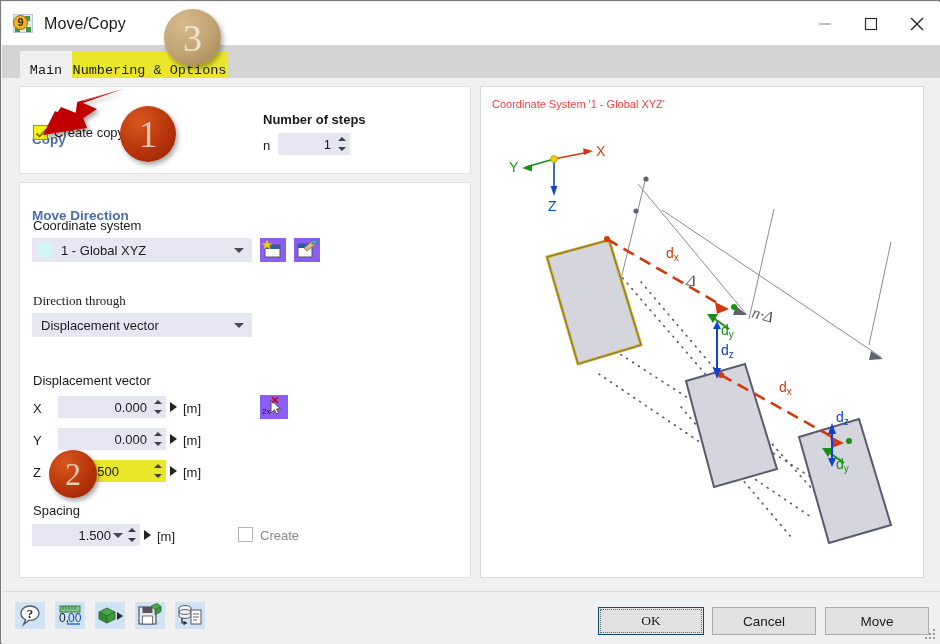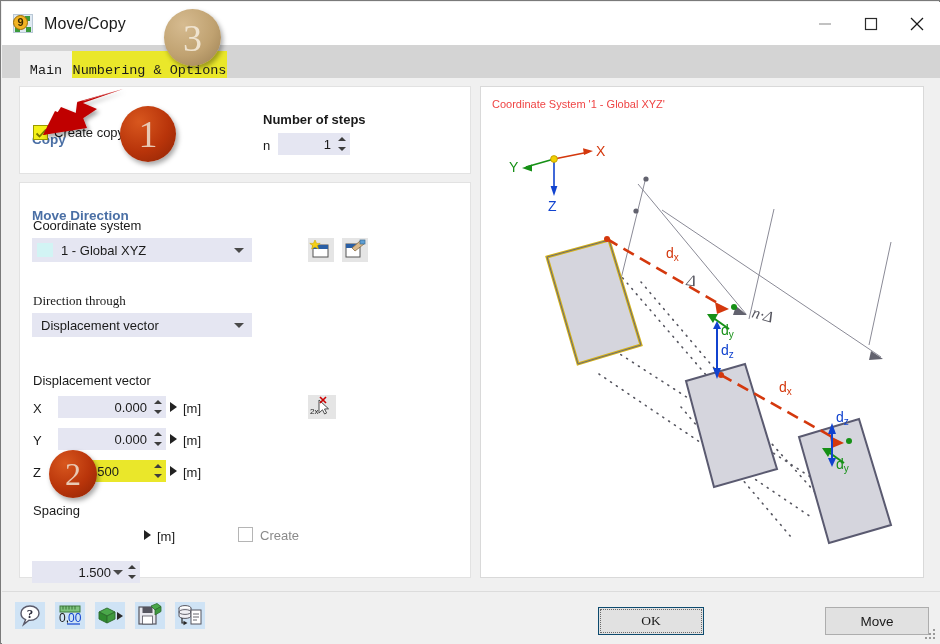--- a/index.html
+++ b/index.html
@@ -112,23 +112,22 @@
   }
   
   .combo{
     position:absolute;height:24px;background:#e5e6f2;box-sizing:border-box;
     display:flex;align-items:center;font-size:13px;color:#1a1a1a;
   }
   .combo .swatch{width:16px;height:14px;background:#d2f4f4;margin-left:5px;margin-right:8px;flex:0 0 auto;}
   .combo .ctext{flex:1;}
   
   .tbtn{
-    position:absolute;width:26px;height:24px;background:#e5e5e5;
+    position:absolute;width:26px;height:24px;background:#8b5cf6;
     box-sizing:border-box;
-    margin-left:48px;
   }
   
   .preview{
     position:absolute;left:478px;top:8px;width:444px;height:492px;
     background:#ffffff;border:1px solid #d9d9d9;box-sizing:border-box;
   }
   .pv-title{position:absolute;left:11px;top:9px;font-size:11px;line-height:17px;color:#ef4444;}
   .pv-icon{position:absolute;left:8px;top:535px;}
   
   .bottombar{
@@ -305,21 +304,21 @@
         <div class="tbtn" style="left:240px;top:212px;width:28px;height:24px;">
           <svg width="28" height="24" viewBox="0 0 28 24">
             <path d="M11 5 L11 18 L14.5 14.8 L16.6 19 L18.6 18 L16.5 14 L20.5 13.8 Z" fill="#ffffff" stroke="#4a4a4a" stroke-width="1"></path>
             <line x1="12" y1="2" x2="18" y2="8" stroke="#cc0000" stroke-width="1.6"></line>
             <line x1="18" y1="2" x2="12" y2="8" stroke="#cc0000" stroke-width="1.6"></line>
             <text x="2" y="19" font-family="Liberation Sans, sans-serif" font-size="8" fill="#1a1a1a">2x</text>
           </svg>
         </div>
 
         <div class="lbl" style="left:13px;top:320px;">Spacing</div>
-        <div class="field" style="left:12px;top:341px;width:108px;margin-top:37px;">
+        <div class="field" style="left:12px;top:341px;width:108px;">
           <span class="val" style="padding-right:2px;">1.500</span>
           <span class="chev" style="margin-right:4px;"></span>
           <span class="spin">
               <i class="up"></i>
               <i class="dn"></i>
             </span>
         </div>
         <div class="tri-right" style="position:absolute;left:124px;top:347px;"></div>
         <div class="unit" style="left:137px;top:346px;">[m]</div>
 
@@ -477,20 +476,23 @@
         <line x1="18" y1="15" x2="24" y2="15" stroke="#55555f" stroke-width="0.9"></line>
         <line x1="18" y1="18" x2="22" y2="18" stroke="#55555f" stroke-width="0.9"></line>
       </svg>
     </div>
   </div>
 
   <div class="pbtn default" style="left:597px;width:106px;">
     <span>OK</span>
     <span class="inner"></span>
   </div>
+  <div class="pbtn" style="left:711px;width:104px;">
+    <span>Cancel</span>
+  </div>
   <div class="pbtn" style="left:824px;width:104px;">
     <span>Move</span>
   </div>
 
   <div class="resize-grip">
     <svg width="12" height="12" viewBox="0 0 12 12">
       <g fill="#9a9a9a">
         <rect x="9" y="1" width="2" height="2"></rect>
           <rect x="9" y="5" width="2" height="2"></rect>
           <rect x="5" y="5" width="2" height="2"></rect>

